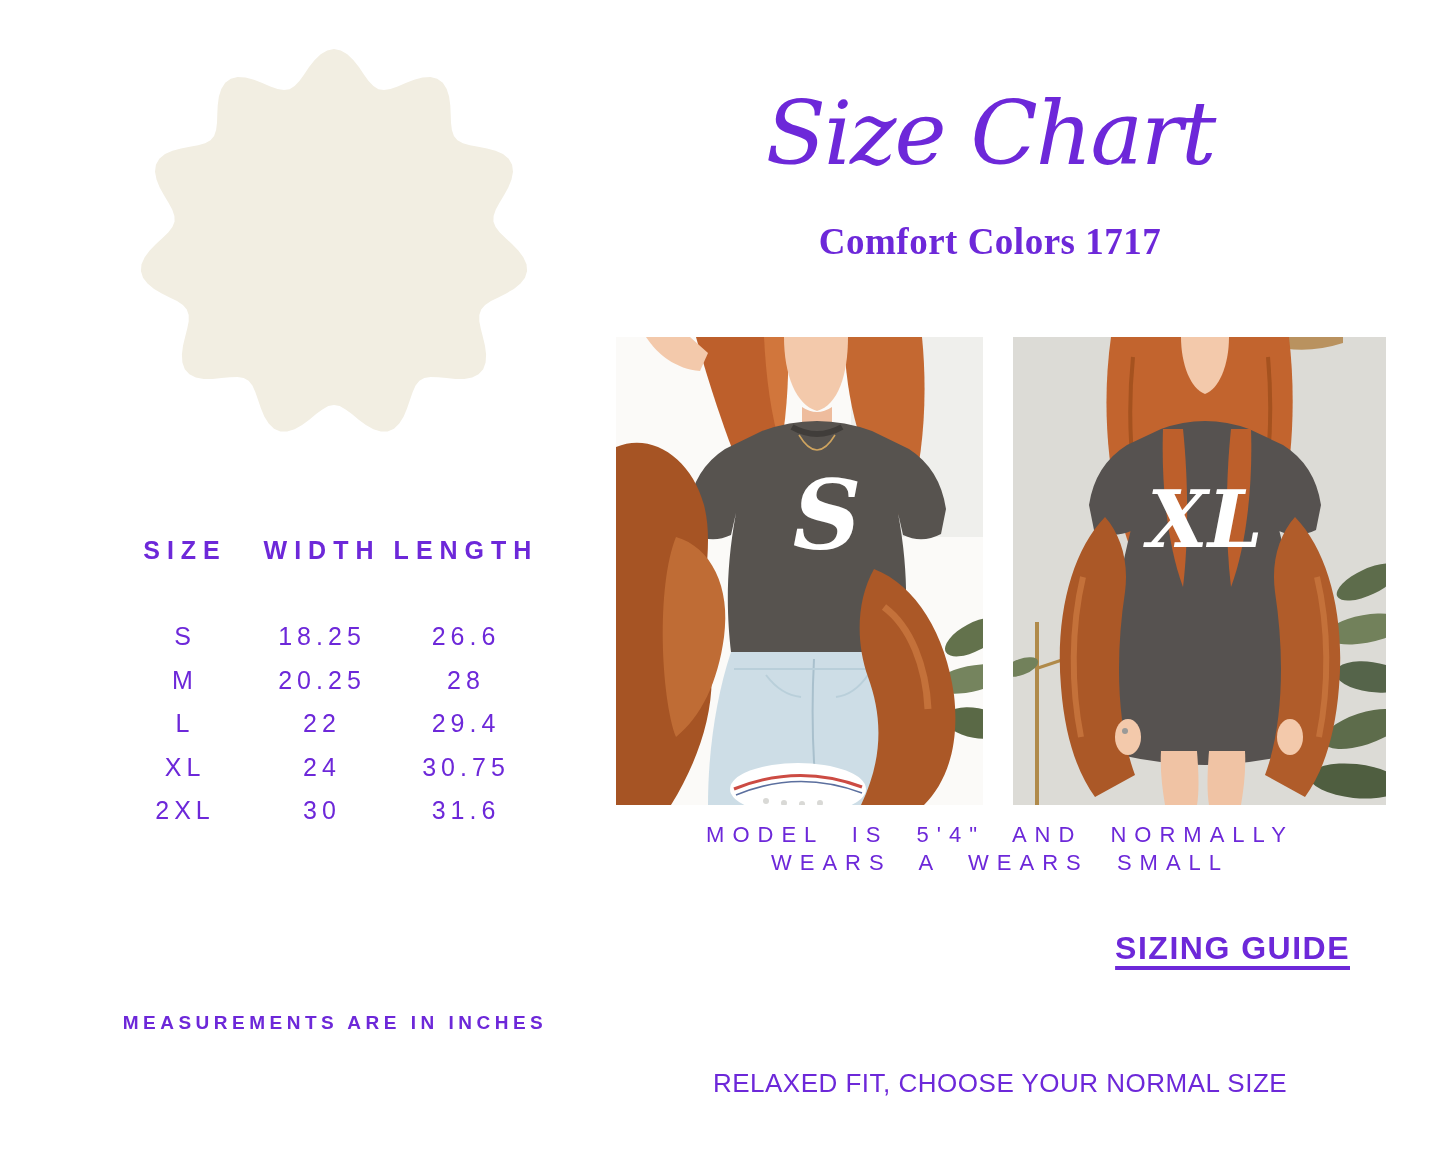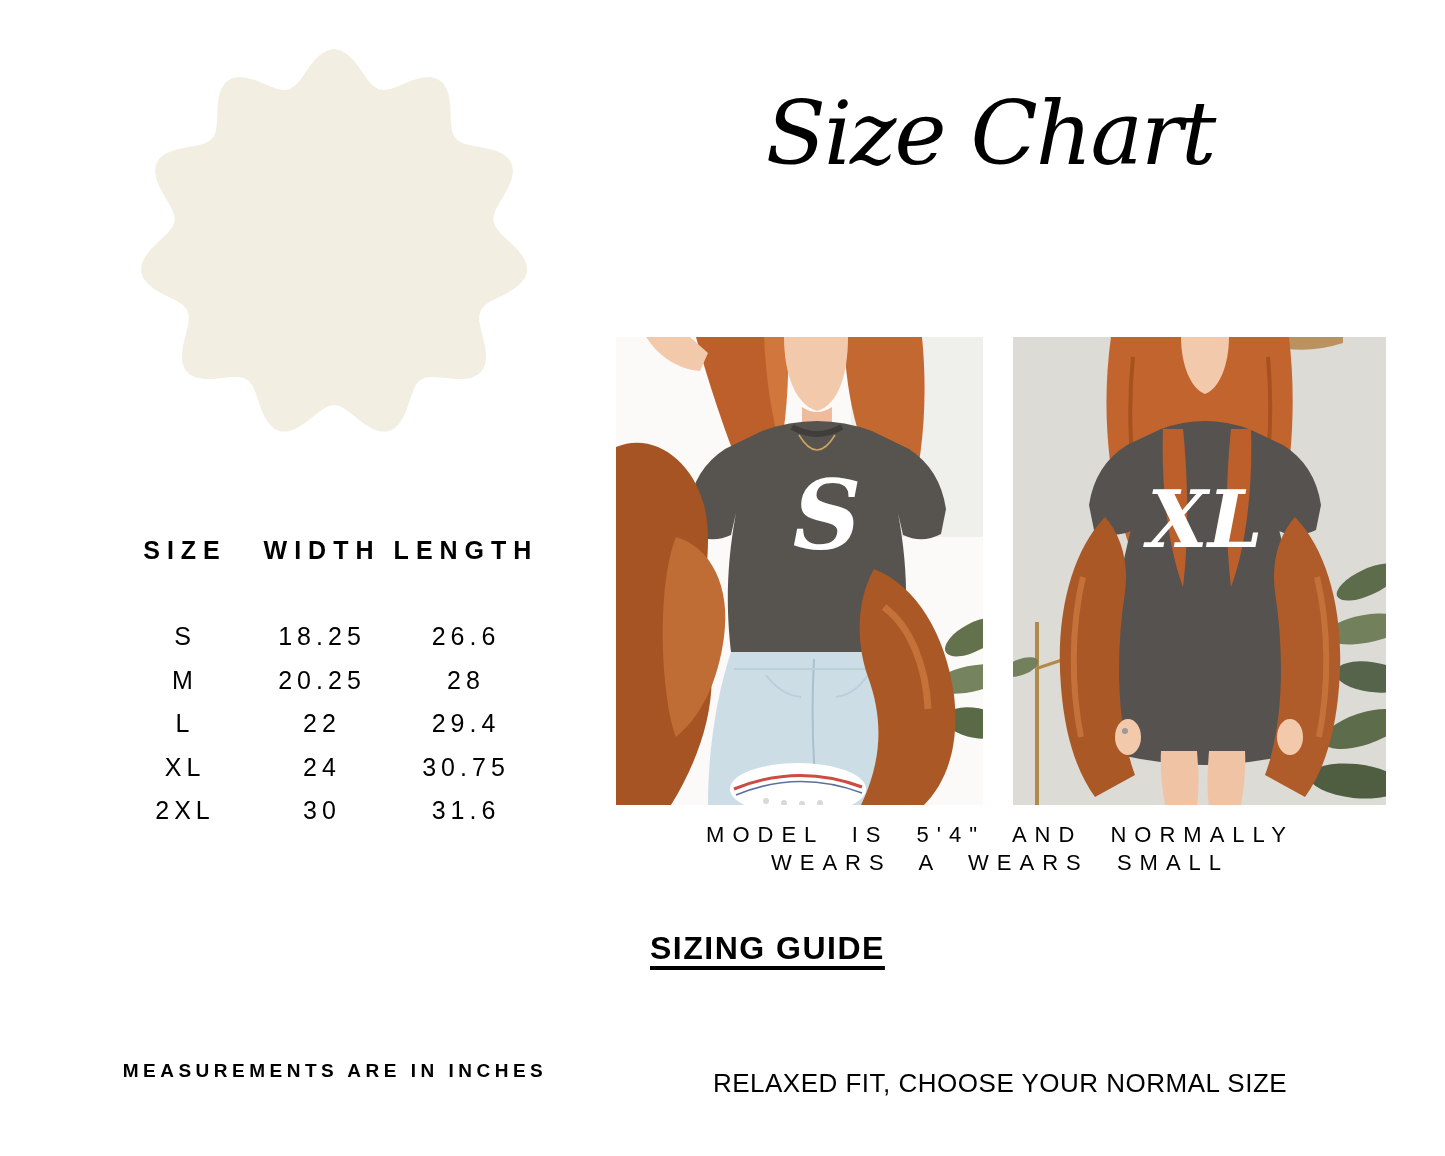--- a/index.html
+++ b/index.html
@@ -1,50 +1,50 @@
 <!DOCTYPE html>
 <html><head>
 <meta charset="utf-8">
 <style>
   html,body{margin:0;padding:0;background:#ffffff;}
   .page{
     position:relative;width:1445px;height:1156px;background:#ffffff;overflow:hidden;
-    font-family:"Liberation Sans",sans-serif;color:#000000;
+    font-family:"Liberation Sans",sans-serif;color:#6d28d9;
   }
   .scallop{position:absolute;left:138px;top:46px;}
   .title{
     position:absolute;left:660px;top:58px;width:660px;text-align:center;
     font-family:"DejaVu Serif",serif;font-style:italic;font-weight:400;
     font-size:88px;line-height:152px;letter-spacing:-2px;
   }
   .subtitle{
     position:absolute;left:660px;top:220px;width:660px;text-align:center;
     font-family:"Liberation Serif",serif;font-weight:700;font-size:37px;letter-spacing:0.5px;
   }
   .size-table{position:absolute;left:110px;top:536px;width:450px;}
   .thead,.trow{display:grid;grid-template-columns:150px 124px 164px;text-align:center;}
   .thead span{font-weight:700;font-size:25px;letter-spacing:7px;}
   .tbody{margin-top:50px;}
   .trow{height:43.5px;align-items:center;font-size:25px;letter-spacing:5px;font-weight:500;}
   .measure{
     position:absolute;left:75px;top:1012px;width:520px;text-align:center;
-    font-size:19px;font-weight:700;letter-spacing:4.5px;margin-top:48px;
+    font-size:19px;font-weight:700;letter-spacing:4.5px;
   }
   .photo{position:absolute;top:337px;height:468px;}
   .photo svg{display:block;}
   .photo-s{left:616px;width:367px;}
   .photo-xl{left:1013px;width:373px;}
   .shirt-letter{
     font-family:"DejaVu Serif",serif;font-style:italic;font-weight:700;fill:#ffffff;
   }
   .model-note{
     position:absolute;left:600px;top:821px;width:800px;text-align:center;
     font-size:22px;font-weight:500;letter-spacing:8px;word-spacing:14px;line-height:28px;
   }
-  .guide-title-wrap{position:absolute;left:650px;top:930px;width:700px;text-align:left;}
+  .guide-title-wrap{position:absolute;left:650px;top:930px;width:700px;text-align:right;}
   .guide-title{
     font-size:32px;font-weight:700;letter-spacing:1.5px;
     text-decoration:underline;text-decoration-thickness:3.5px;text-underline-offset:7px;
   }
   .guide-lines{
     position:absolute;left:620px;top:991px;width:760px;text-align:center;
     font-size:26px;line-height:37px;letter-spacing:0.5px;white-space:pre-wrap;
   }
   .guide-lines .b{font-weight:400;}
   .guide-lines .r{font-weight:400;}
@@ -52,20 +52,21 @@
 </head>
 <body>
 
 <div class="page">
 
   <svg class="scallop" width="392" height="396" viewBox="0 0 392 396">
     <path d="M374.0,198.0L380.3,204.4L385.3,211.2L388.5,218.2L389.1,225.1L387.0,231.7L382.5,237.6L375.9,242.9L368.2,247.4L360.3,251.4L353.0,255.1L347.1,259.1L343.2,263.5L341.3,268.9L341.3,275.3L342.8,282.8L344.9,291.1L347.0,299.8L348.1,308.5L347.6,316.5L345.2,323.2L340.6,328.2L334.2,331.4L326.3,332.9L317.5,332.9L308.5,332.1L300.0,331.2L292.5,330.9L286.3,331.9L281.4,334.7L277.6,339.4L274.7,345.9L272.0,353.8L269.1,362.2L265.7,370.4L261.3,377.5L256.0,382.7L249.7,385.4L242.8,385.5L235.4,383.2L227.9,379.0L220.7,373.7L213.9,368.1L207.6,363.4L201.7,360.1L196.0,359.0L190.3,360.1L184.4,363.4L178.1,368.1L171.3,373.7L164.1,379.0L156.6,383.2L149.2,385.5L142.3,385.4L136.0,382.7L130.7,377.5L126.3,370.4L122.9,362.2L120.0,353.8L117.3,345.9L114.4,339.4L110.6,334.7L105.7,331.9L99.5,330.9L92.0,331.2L83.5,332.1L74.5,332.9L65.7,332.9L57.8,331.4L51.4,328.2L46.8,323.2L44.4,316.5L43.9,308.5L45.0,299.8L47.1,291.1L49.2,282.8L50.7,275.3L50.7,268.9L48.8,263.5L44.9,259.1L39.0,255.1L31.7,251.4L23.8,247.4L16.1,242.9L9.5,237.6L5.0,231.7L2.9,225.1L3.5,218.2L6.7,211.2L11.7,204.4L18.0,198.0L24.5,192.0L30.2,186.4L34.4,181.0L36.6,175.6L36.4,169.9L34.2,163.6L30.5,156.7L26.0,149.3L21.7,141.4L18.5,133.4L17.0,125.7L17.9,118.7L21.3,112.8L27.0,108.1L34.5,104.7L43.0,102.4L51.8,100.8L60.1,99.2L67.1,97.3L72.5,94.3L76.1,90.0L78.1,84.1L79.0,76.8L79.3,68.3L79.7,59.4L80.9,50.6L83.3,42.9L87.2,36.8L92.8,32.8L99.6,31.1L107.5,31.6L115.9,33.8L124.3,37.0L132.3,40.4L139.6,43.0L146.0,44.1L151.6,43.2L156.6,40.1L161.4,35.0L166.1,28.4L171.1,21.1L176.7,14.1L182.7,8.2L189.2,4.4L196.0,3.0L202.8,4.4L209.3,8.2L215.3,14.1L220.9,21.1L225.9,28.4L230.6,35.0L235.4,40.1L240.4,43.2L246.0,44.1L252.4,43.0L259.7,40.4L267.7,37.0L276.1,33.8L284.5,31.6L292.4,31.1L299.2,32.8L304.8,36.8L308.7,42.9L311.1,50.6L312.3,59.4L312.7,68.3L313.0,76.8L313.9,84.1L315.9,90.0L319.5,94.3L324.9,97.3L331.9,99.2L340.2,100.8L349.0,102.4L357.5,104.7L365.0,108.1L370.7,112.8L374.1,118.7L375.0,125.7L373.5,133.4L370.3,141.4L366.0,149.3L361.5,156.7L357.8,163.6L355.6,169.9L355.4,175.6L357.6,181.0L361.8,186.4L367.5,192.0L374.0,198.0Z" fill="#F2EEE2"></path>
   </svg>
 
   <div class="title">Size Chart</div>
+  <div class="subtitle">Comfort Colors 1717</div>
 
   <div class="size-table">
     <div class="thead">
       <span>SIZE</span>
       <span>WIDTH</span>
       <span>LENGTH</span>
     </div>
     <div class="tbody">
       <div class="trow">
         <span>S</span>

